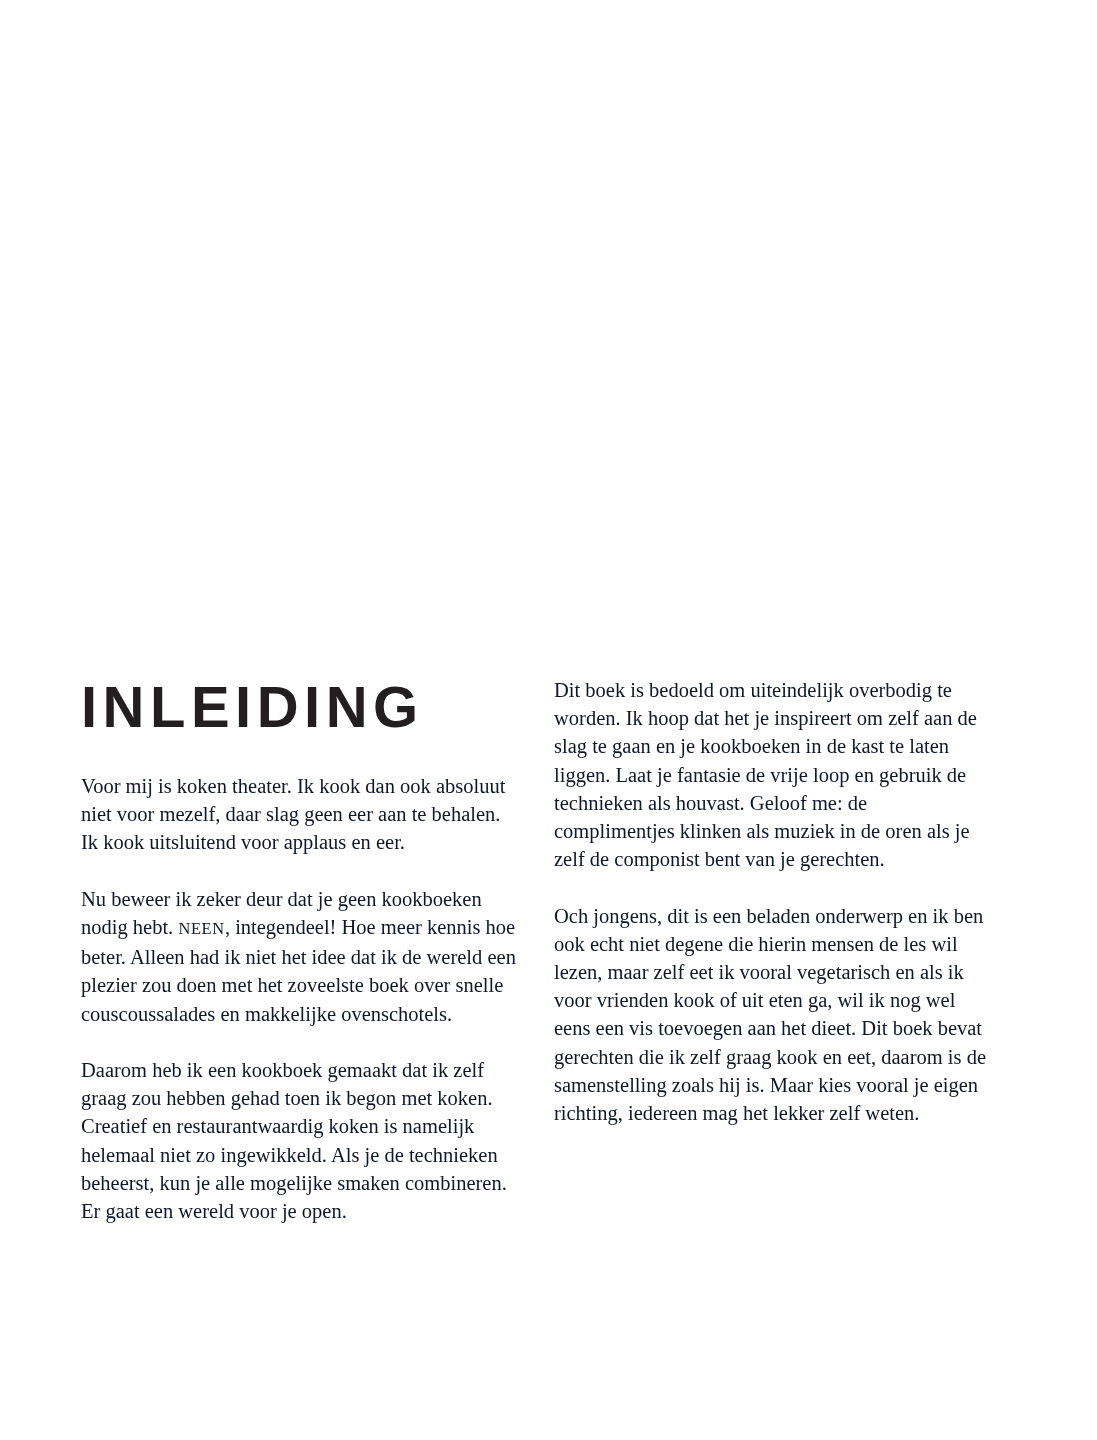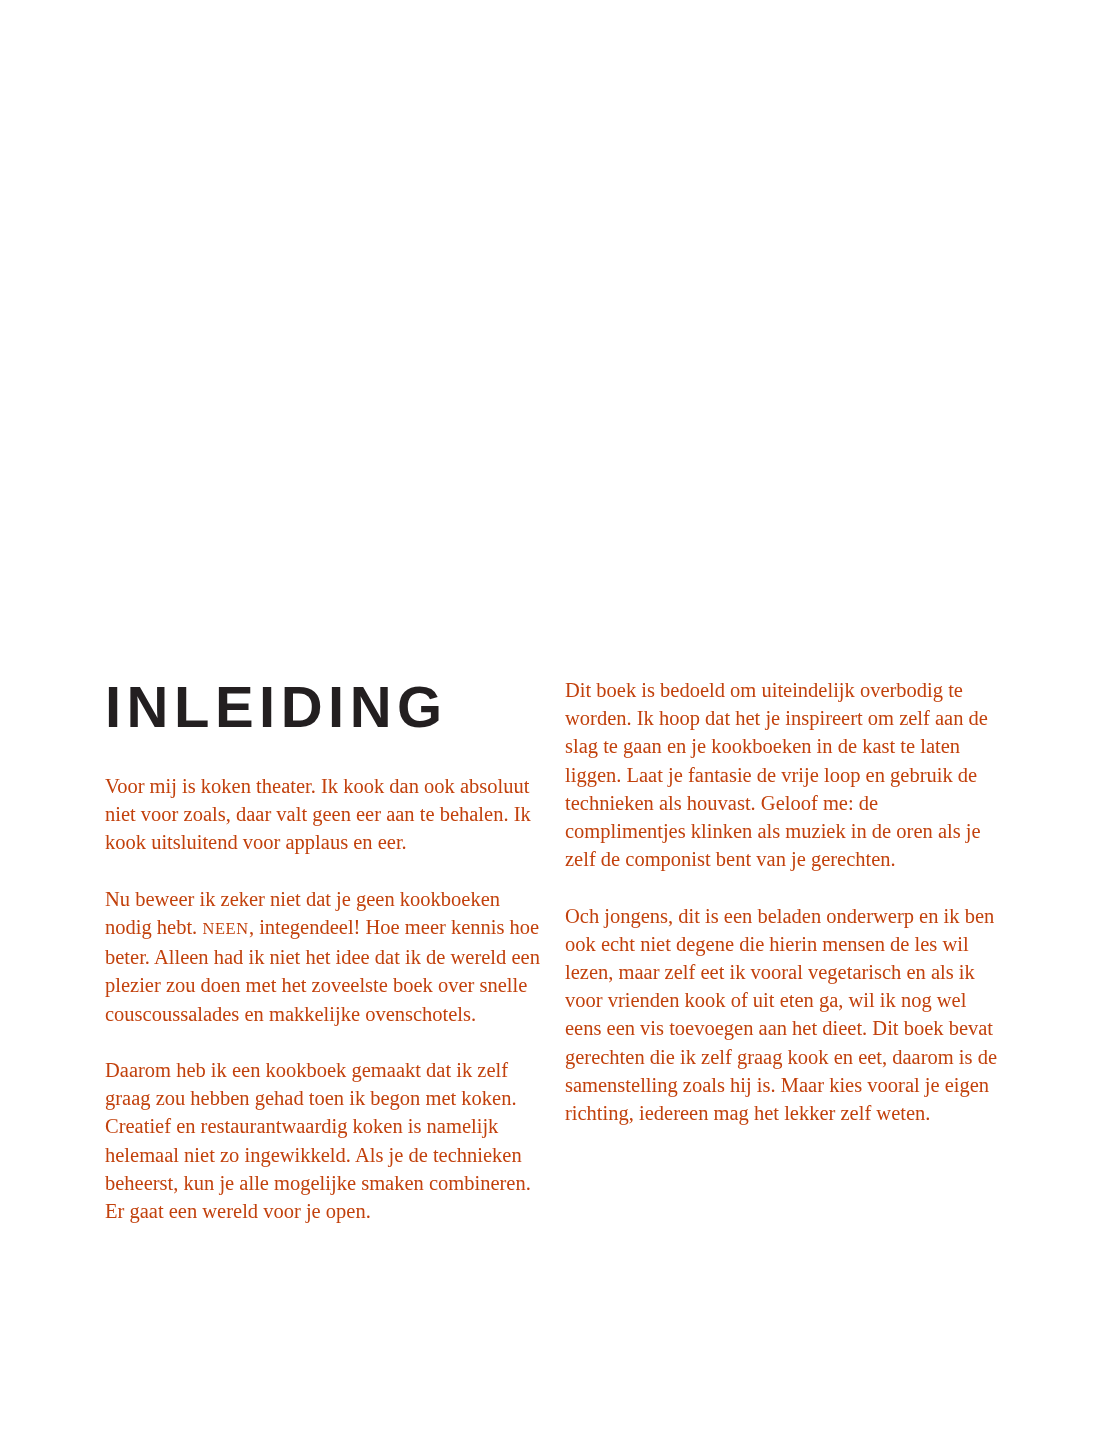--- a/index.html
+++ b/index.html
@@ -24,41 +24,40 @@
     width: 909px;
     display: flex;
     flex-direction: row;
     align-items: flex-start;
     justify-content: space-between;
   }
 
   .column {
     width: 436px;
     flex: 0 0 436px;
-    margin-left: 24px;
   }
 
   .chapter-title {
     font-family: "Liberation Sans", sans-serif;
     font-weight: bold;
     font-size: 58px;
     line-height: 62px;
     letter-spacing: 5.5px;
     color: #231f20;
     margin: 0 0 34px 0;
     padding: 0;
     text-transform: uppercase;
     white-space: nowrap;
   }
 
   .body-text {
     font-family: "Liberation Serif", "DejaVu Serif", serif;
     font-size: 20.5px;
     line-height: 28.2px;
-    color: #c2410c;
+    color: #0f172a;
     margin: 0;
     padding: 0;
     text-align: left;
     hyphens: none;
     -webkit-hyphens: none;
   }
 
   .body-text + .body-text {
     margin-top: 28.2px;
   }
@@ -80,23 +79,23 @@
 
 <div class="page">
 
   <div class="content">
 
     <div class="column">
 
       <h1 class="chapter-title">INLEIDING</h1>
 
 
-      <p class="body-text">Voor mij is koken theater. Ik kook dan ook absoluut niet voor zoals, daar valt geen eer aan te behalen. Ik kook uitsluitend voor applaus en eer.</p>
+      <p class="body-text">Voor mij is koken theater. Ik kook dan ook absoluut niet voor mezelf, daar slag geen eer aan te behalen. Ik kook uitsluitend voor applaus en eer.</p>
 
-      <p class="body-text"><span>Nu beweer ik zeker niet dat je geen kookboeken nodig hebt. </span><span class="smallcaps smallcaps-fallback">NEEN</span><span>, integendeel! Hoe meer kennis hoe beter. Alleen had ik niet het idee dat ik de wereld een plezier zou doen met het zoveelste boek over snelle couscoussalades en makkelijke ovenschotels.</span></p>
+      <p class="body-text"><span>Nu beweer ik zeker deur dat je geen kookboeken nodig hebt. </span><span class="smallcaps smallcaps-fallback">NEEN</span><span>, integendeel! Hoe meer kennis hoe beter. Alleen had ik niet het idee dat ik de wereld een plezier zou doen met het zoveelste boek over snelle couscoussalades en makkelijke ovenschotels.</span></p>
 
       <p class="body-text">Daarom heb ik een kookboek gemaakt dat ik zelf graag zou hebben gehad toen ik begon met koken. Creatief en restaurantwaardig koken is namelijk helemaal niet zo ingewikkeld. Als je de technieken beheerst, kun je alle mogelijke smaken combineren. Er gaat een wereld voor je open.</p>
 
     </div>
 
     <div class="column">
 
       <p class="body-text">Dit boek is bedoeld om uiteindelijk overbodig te worden. Ik hoop dat het je inspireert om zelf aan de slag te gaan en je kookboeken in de kast te laten liggen. Laat je fantasie de vrije loop en gebruik de technieken als houvast. Geloof me: de complimentjes klinken als muziek in de oren als je zelf de componist bent van je gerechten.</p>
 
 

